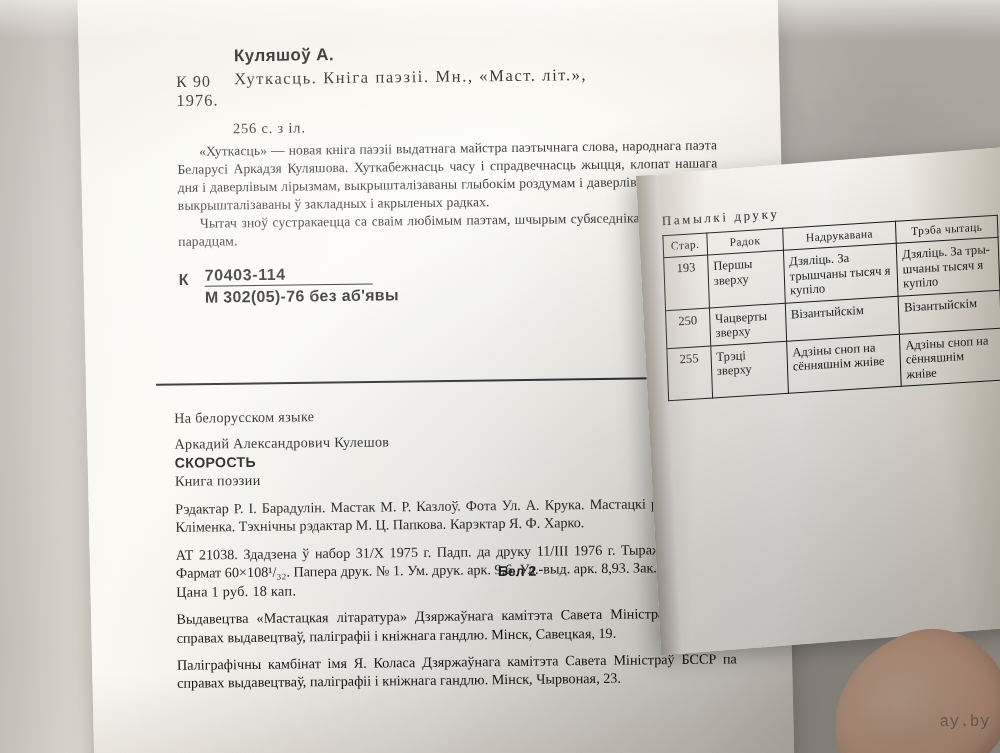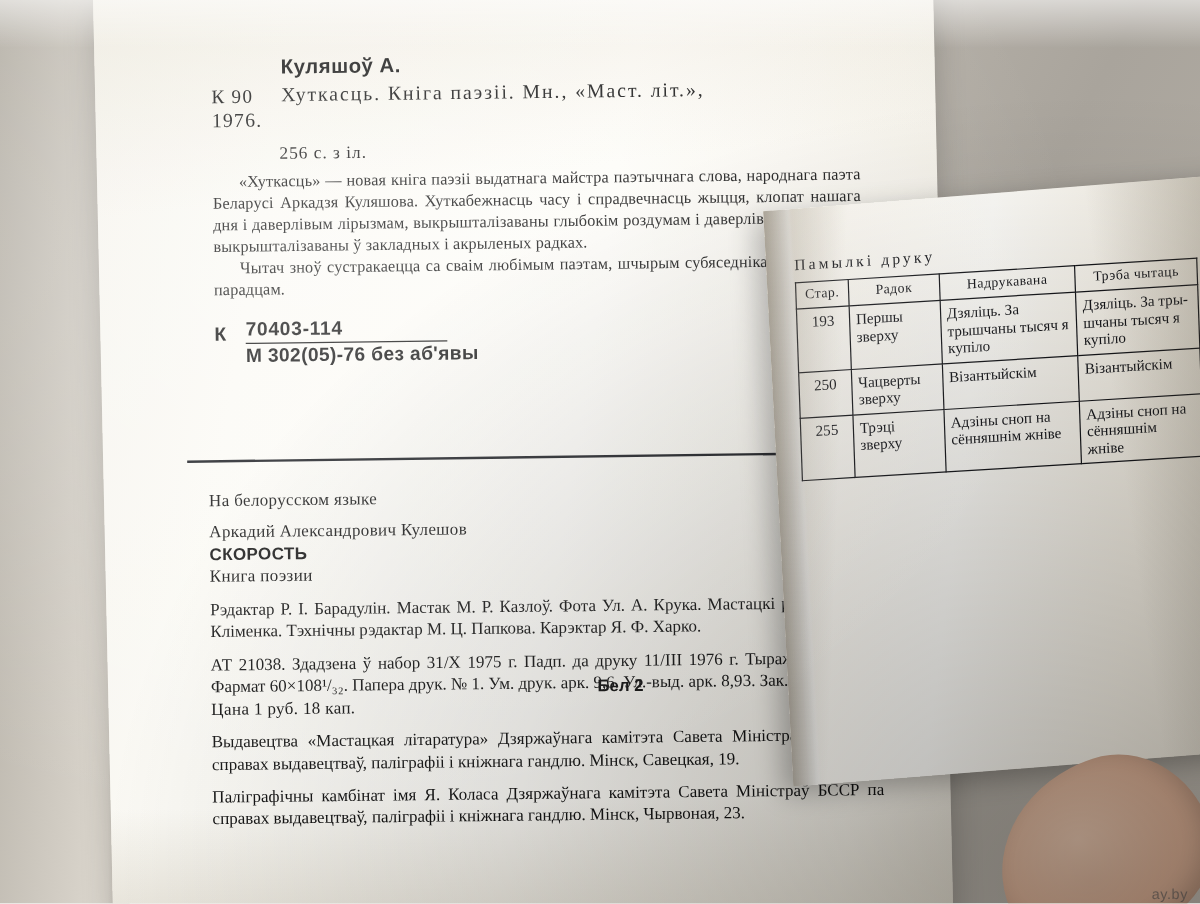--- a/index.html
+++ b/index.html
@@ -231,23 +231,23 @@
     position: absolute;
     right: -10px; bottom: -30px;
     width: 180px; height: 150px;
     background: radial-gradient(ellipse at 40% 40%, #e8c6ae 0%, #d8ad92 55%, #c29a81 100%);
     border-radius: 58% 42% 46% 54% / 60% 55% 45% 40%;
     transform: rotate(-18deg);
     box-shadow: -6px -6px 18px rgba(0,0,0,0.16) inset;
   }
   .watermark {
     position: absolute;
-    right: 10px; bottom: 1px;
-    font-family: Liberation Sans, sans-serif;
-    font-size: 12px;
+    right: 10px; bottom: 22px;
+    font-family: Liberation Mono, monospace;
+    font-size: 16px;
     color: rgba(60,60,60,0.62);
     letter-spacing: 0.5px;
   }
   .top-shadow {
     position: absolute; left: 0; top: 0; width: 1000px; height: 40px;
     background: linear-gradient(180deg, rgba(255,255,255,0.55), rgba(255,255,255,0));
     pointer-events: none;
   }
 </style>
 </head>

